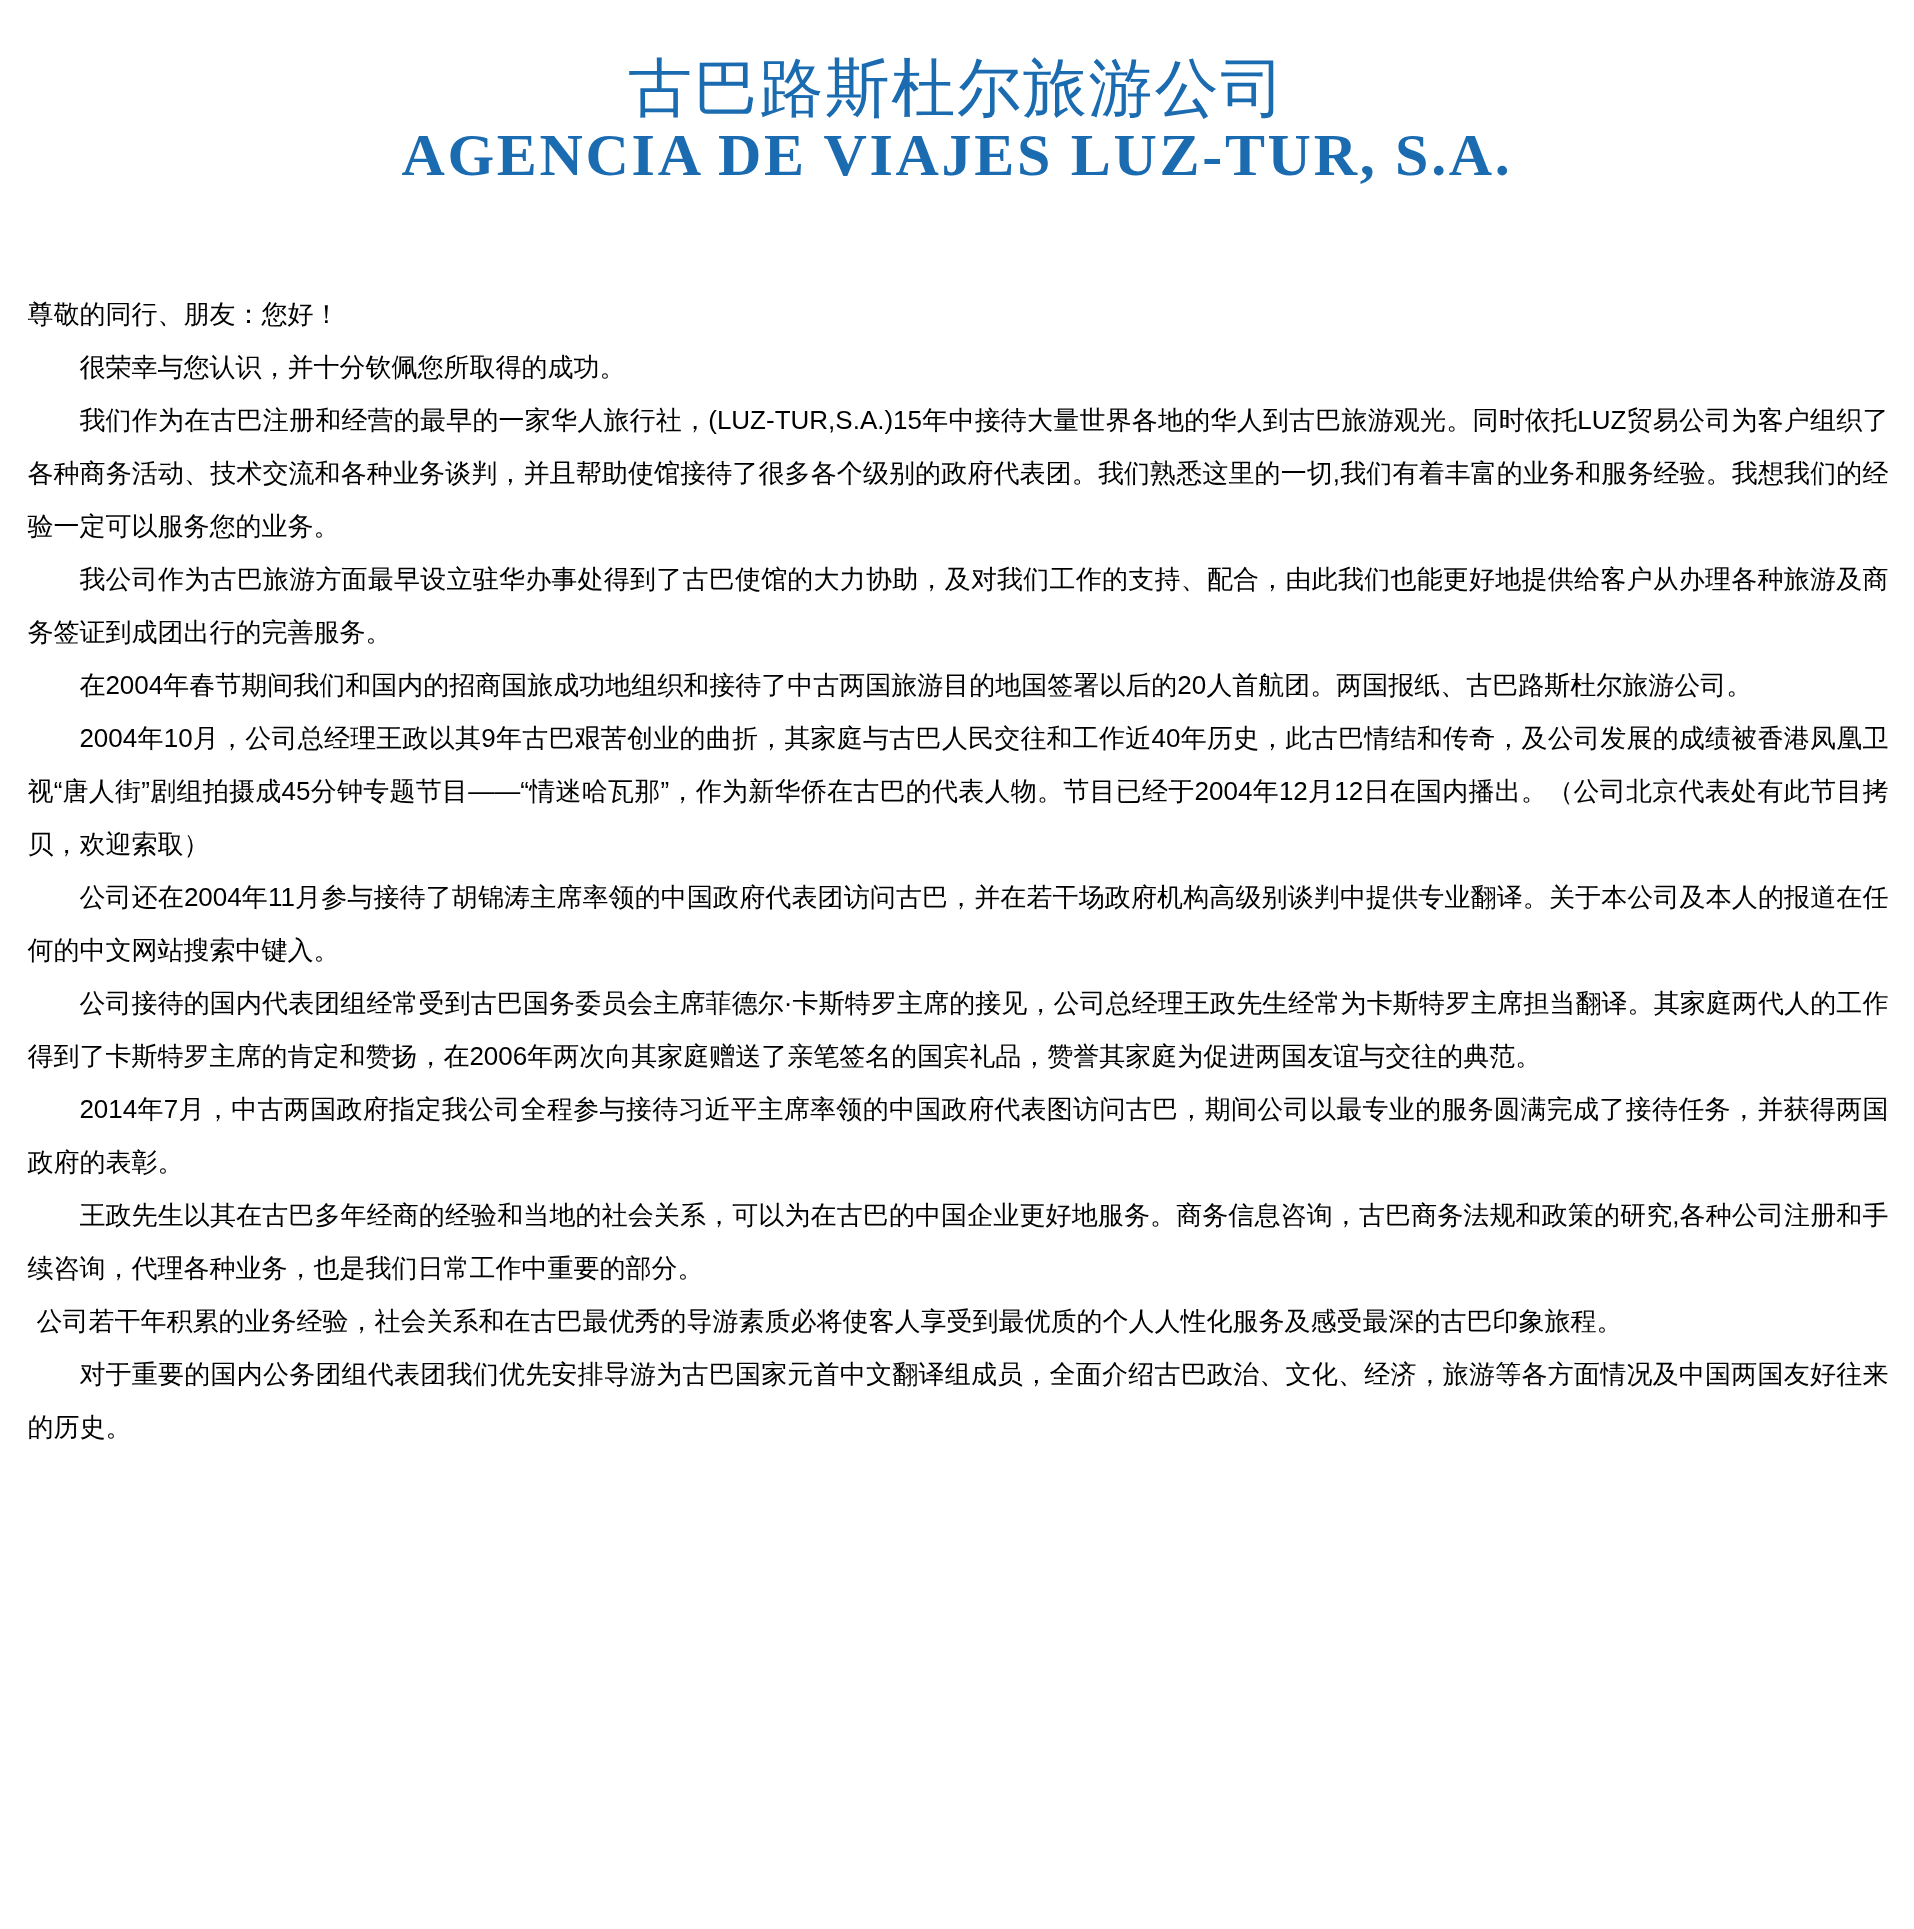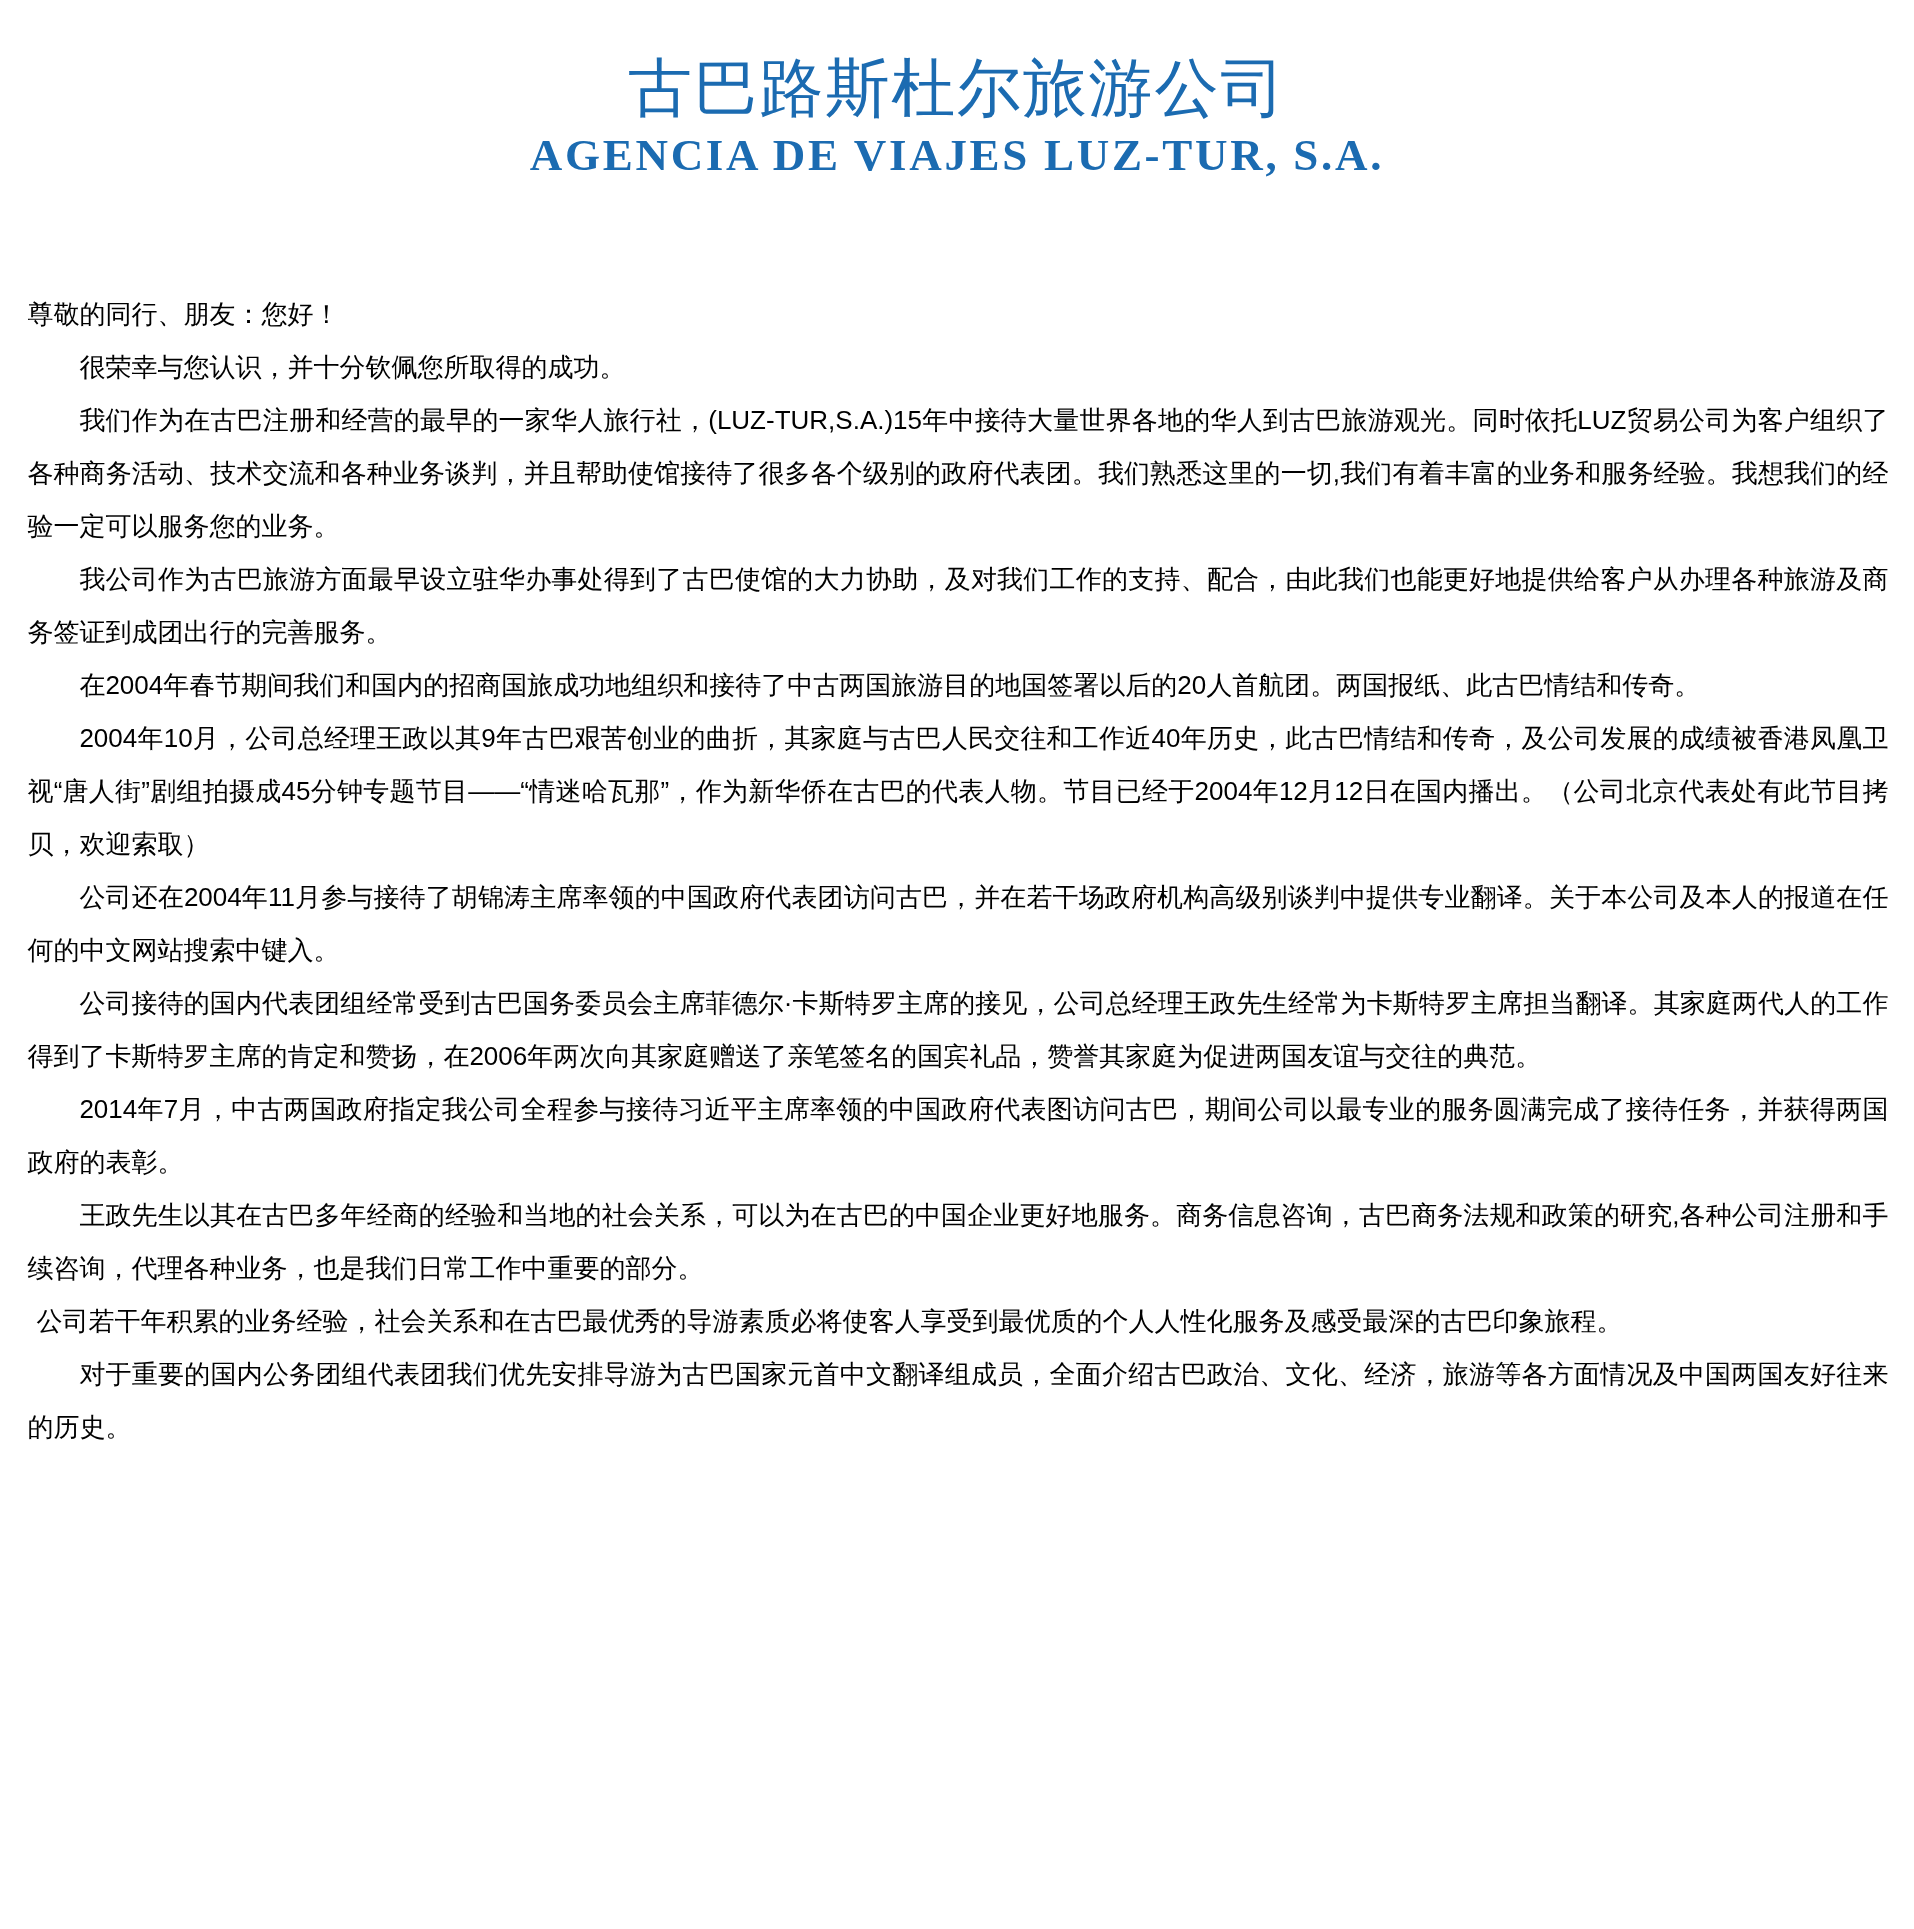--- a/index.html
+++ b/index.html
@@ -29,21 +29,21 @@
     font-weight: normal;
     font-size: 64px;
     line-height: 71px;
     letter-spacing: 1.8px;
     color: #1B6BB1;
   }
   .title-es {
     margin: 7.3px 0 0 0;
     font-family: "Liberation Serif", "DejaVu Serif", serif;
     font-weight: bold;
-    font-size: 45px;
+    font-size: 60px;
     line-height: 49px;
     letter-spacing: 2.7px;
     color: #1B6BB1;
   }
   main.letter {
     margin: 108px 25.6px 0 27.4px;
     font-size: 26px;
     line-height: 53px;
     text-align: justify;
     text-justify: inter-ideograph;
@@ -70,21 +70,21 @@
   <header>
     <h1 class="title-cn">古巴路斯杜尔旅游公司</h1>
     <h2 class="title-es">AGENCIA DE VIAJES LUZ-TUR, S.A.</h2>
   </header>
 
   <main class="letter">
     <p class="noind">尊敬的同行、朋友：您好！</p>
     <p class="ind">很荣幸与您认识，并十分钦佩您所取得的成功。</p>
     <p class="ind">我们作为在古巴注册和经营的最早的一家华人旅行社，(LUZ-TUR,S.A.)15年中接待大量世界各地的华人到古巴旅游观光。同时依托LUZ贸易公司为客户组织了各种商务活动、技术交流和各种业务谈判，并且帮助使馆接待了很多各个级别的政府代表团。我们熟悉这里的一切,我们有着丰富的业务和服务经验。我想我们的经验一定可以服务您的业务。</p>
     <p class="ind">我公司作为古巴旅游方面最早设立驻华办事处得到了古巴使馆的大力协助，及对我们工作的支持、配合，由此我们也能更好地提供给客户从办理各种旅游及商务签证到成团出行的完善服务。</p>
-    <p class="ind">在2004年春节期间我们和国内的招商国旅成功地组织和接待了中古两国旅游目的地国签署以后的20人首航团。两国报纸、此古巴情结和传奇。</p>
+    <p class="ind">在2004年春节期间我们和国内的招商国旅成功地组织和接待了中古两国旅游目的地国签署以后的20人首航团。两国报纸、古巴路斯杜尔旅游公司。</p>
     <p class="ind">2004年10月，公司总经理王政以其9年古巴艰苦创业的曲折，其家庭与古巴人民交往和工作近40年历史，此古巴情结和传奇，及公司发展的成绩被香港凤凰卫视“唐人街”剧组拍摄成45分钟专题节目——“情迷哈瓦那”，作为新华侨在古巴的代表人物。节目已经于2004年12月12日在国内播出。（公司北京代表处有此节目拷贝，欢迎索取）</p>
     <p class="ind">公司还在2004年11月参与接待了胡锦涛主席率领的中国政府代表团访问古巴，并在若干场政府机构高级别谈判中提供专业翻译。关于本公司及本人的报道在任何的中文网站搜索中键入。</p>
     <p class="ind">公司接待的国内代表团组经常受到古巴国务委员会主席菲德尔·卡斯特罗主席的接见，公司总经理王政先生经常为卡斯特罗主席担当翻译。其家庭两代人的工作得到了卡斯特罗主席的肯定和赞扬，在2006年两次向其家庭赠送了亲笔签名的国宾礼品，赞誉其家庭为促进两国友谊与交往的典范。</p>
     <p class="ind">2014年7月，中古两国政府指定我公司全程参与接待习近平主席率领的中国政府代表图访问古巴，期间公司以最专业的服务圆满完成了接待任务，并获得两国政府的表彰。</p>
     <p class="ind">王政先生以其在古巴多年经商的经验和当地的社会关系，可以为在古巴的中国企业更好地服务。商务信息咨询，古巴商务法规和政策的研究,各种公司注册和手续咨询，代理各种业务，也是我们日常工作中重要的部分。</p>
     <p class="ind-sm">公司若干年积累的业务经验，社会关系和在古巴最优秀的导游素质必将使客人享受到最优质的个人人性化服务及感受最深的古巴印象旅程。</p>
     <p class="ind">对于重要的国内公务团组代表团我们优先安排导游为古巴国家元首中文翻译组成员，全面介绍古巴政治、文化、经济，旅游等各方面情况及中国两国友好往来的历史。</p>
   </main>
 </div>
 

